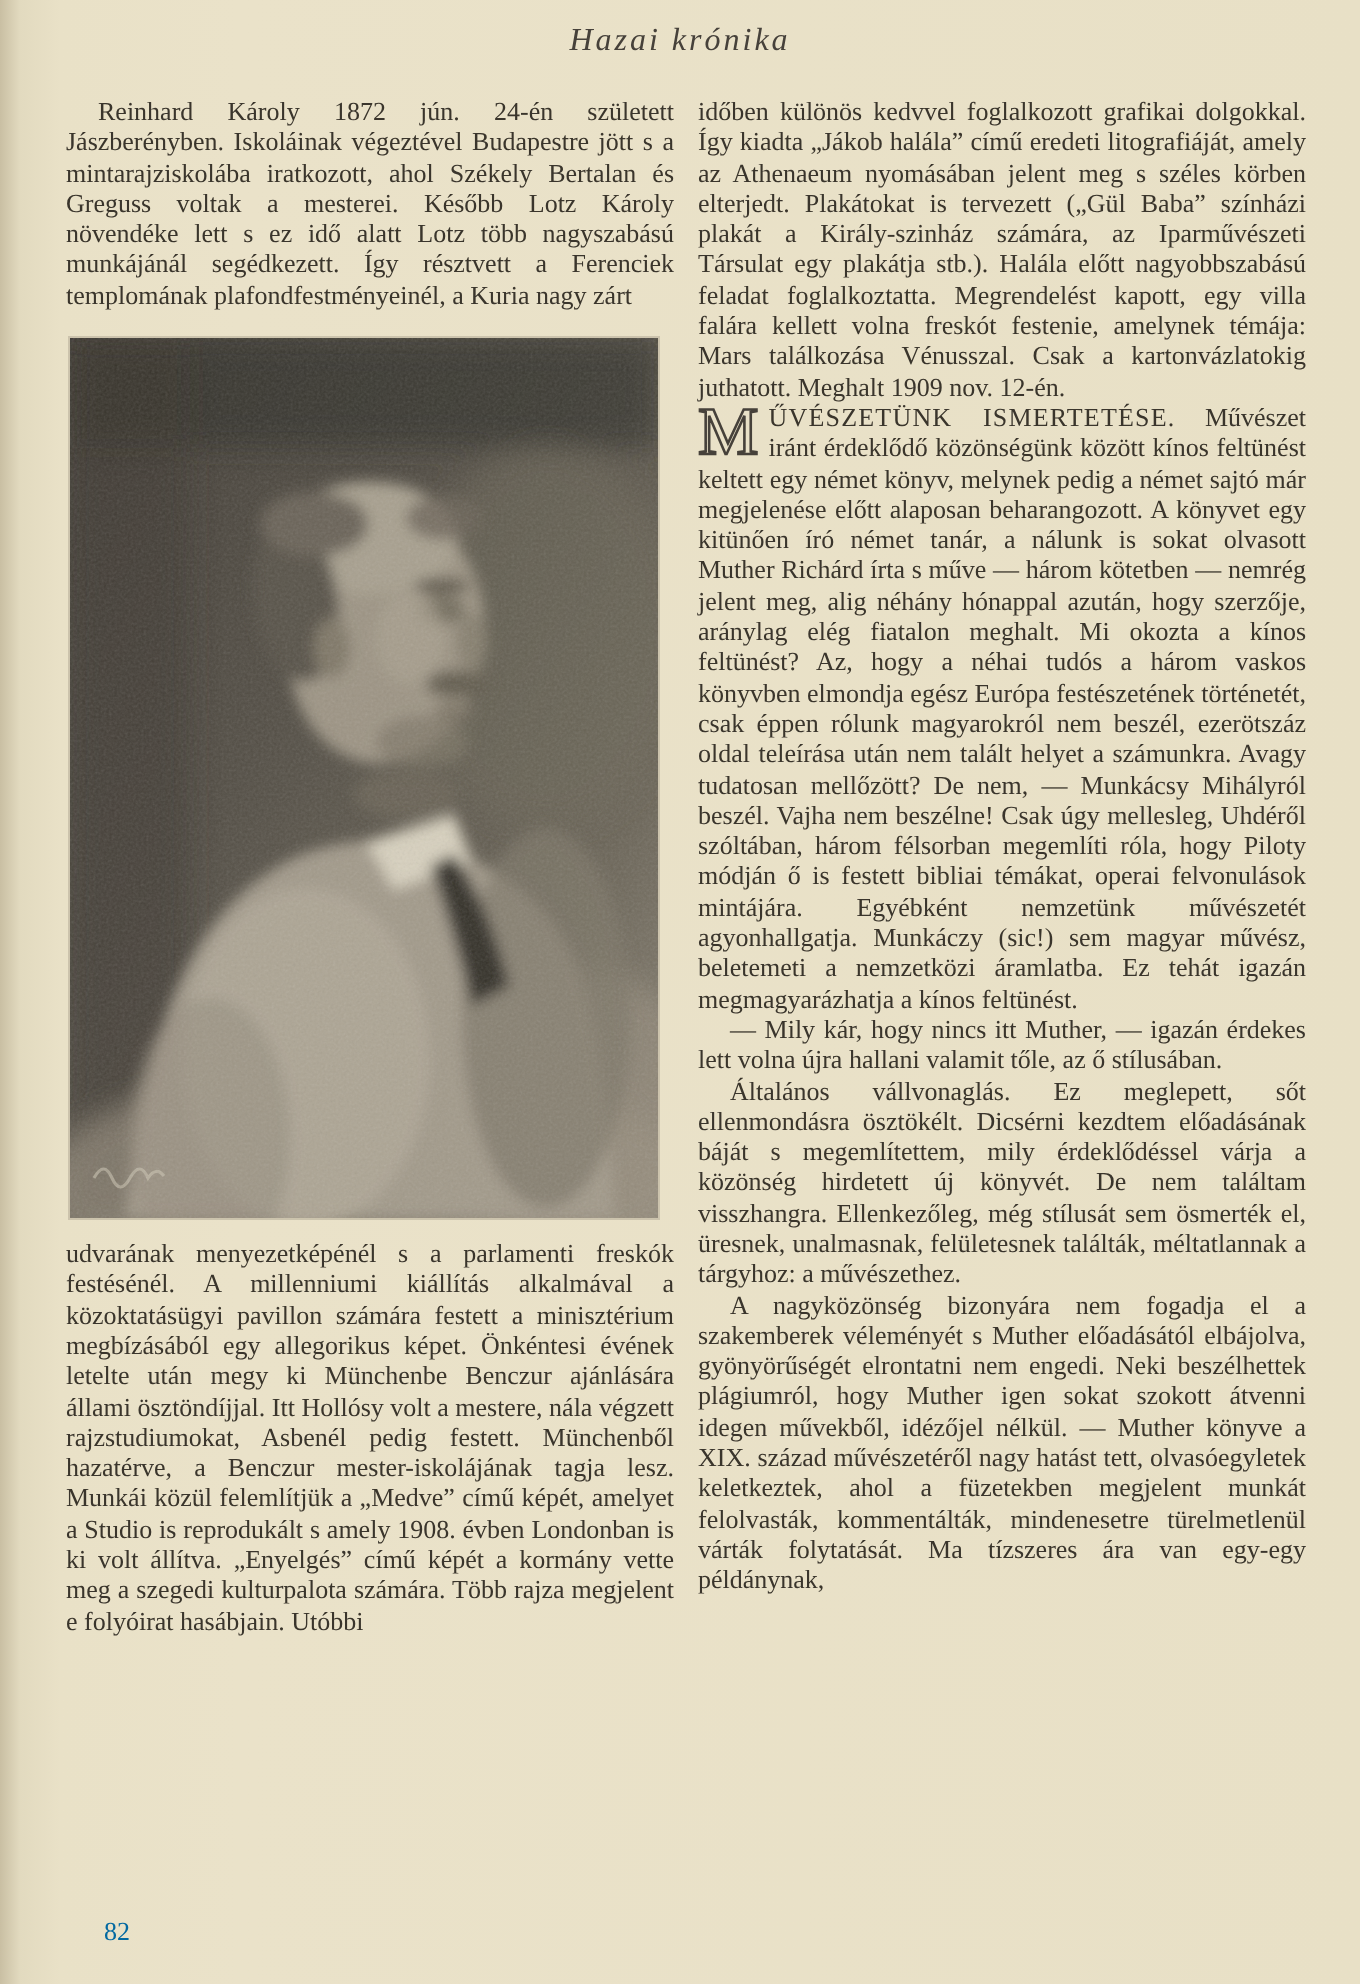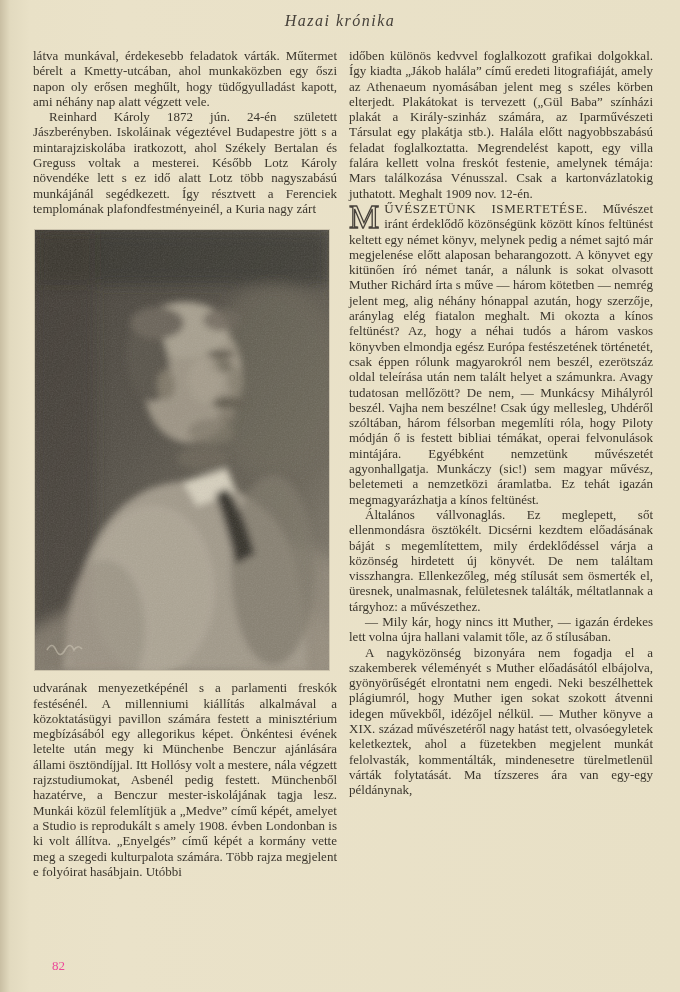--- a/index.html
+++ b/index.html
@@ -52,35 +52,34 @@
     color: transparent;
     -webkit-text-stroke: 1.3px #46413a;
     font-weight: normal;
   }
   .run-in-heading { letter-spacing: 0.6px; }
   .page-number {
     position: absolute;
     left: 52px;
     top: 958px;
     font-size: 13px;
-    color: #ec4899;
+    color: #0369a1;
   }
   .sig { opacity: 0.55; }
 </style>
 </head>
 <body>
 
 <div class="page">
 
   <div class="header">Hazai krónika</div>
 
   <div class="columns">
 
     <div class="col">
-      <p class="cont">látva munkával, érdekesebb feladatok várták. Műtermet bérelt a Kmetty-utcában, ahol munkaközben egy őszi napon oly erősen meghűlt, hogy tüdőgyulladást kapott, ami néhány nap alatt végzett vele.</p>
       <p class="indent">Reinhard Károly 1872 jún. 24-én született Jászberényben. Iskoláinak végeztével Budapestre jött s a mintarajziskolába iratkozott, ahol Székely Bertalan és Greguss voltak a mesterei. Később Lotz Károly növendéke lett s ez idő alatt Lotz több nagyszabású munkájánál segédkezett. Így résztvett a Ferenciek templomának plafondfestményeinél, a Kuria nagy zárt</p>
 
       <div class="portrait-wrap">
         <svg width="294" height="440" viewBox="0 0 294 440" xmlns="http://www.w3.org/2000/svg">
           <defs>
             <linearGradient id="bg" x1="0" y1="0" x2="1" y2="1">
               <stop offset="0" stop-color="#433e37"></stop>
               <stop offset="0.4" stop-color="#544f46"></stop>
               <stop offset="0.75" stop-color="#6c6659"></stop>
               <stop offset="1" stop-color="#8b8476"></stop>
@@ -145,22 +144,22 @@
       <p class="cont">udvarának menyezetképénél s a parlamenti freskók festésénél. A millenniumi kiállítás alkalmával a közoktatásügyi pavillon számára festett a minisztérium megbízásából egy allegorikus képet. Önkéntesi évének letelte után megy ki Münchenbe Benczur ajánlására állami ösztöndíjjal. Itt Hollósy volt a mestere, nála végzett rajzstudiumokat, Asbenél pedig festett. Münchenből hazatérve, a Benczur mester-iskolájának tagja lesz. Munkái közül felemlítjük a „Medve” című képét, amelyet a Studio is reprodukált s amely 1908. évben Londonban is ki volt állítva. „Enyelgés” című képét a kormány vette meg a szegedi kulturpalota számára. Több rajza megjelent e folyóirat hasábjain. Utóbbi</p>
     </div>
 
     <div class="col">
       <p class="cont">időben különös kedvvel foglalkozott grafikai dolgokkal. Így kiadta „Jákob halála” című eredeti litografiáját, amely az Athenaeum nyomásában jelent meg s széles körben elterjedt. Plakátokat is tervezett („Gül Baba” színházi plakát a Király-szinház számára, az Iparművészeti Társulat egy plakátja stb.). Halála előtt nagyobbszabású feladat foglalkoztatta. Megrendelést kapott, egy villa falára kellett volna freskót festenie, amelynek témája: Mars találkozása Vénusszal. Csak a kartonvázlatokig juthatott. Meghalt 1909 nov. 12-én.</p>
 
       <p class="cont">
         <span class="dropcap">M</span><span class="run-in-heading">ŰVÉSZETÜNK ISMERTETÉSE.</span><span> Művészet iránt érdeklődő közönségünk között kínos feltünést keltett egy német könyv, melynek pedig a német sajtó már megjelenése előtt alaposan beharangozott. A könyvet egy kitünően író német tanár, a nálunk is sokat olvasott Muther Richárd írta s műve — három kötetben — nemrég jelent meg, alig néhány hónappal azután, hogy szerzője, aránylag elég fiatalon meghalt. Mi okozta a kínos feltünést? Az, hogy a néhai tudós a három vaskos könyvben elmondja egész Európa festészetének történetét, csak éppen rólunk magyarokról nem beszél, ezerötszáz oldal teleírása után nem talált helyet a számunkra. Avagy tudatosan mellőzött? De nem, — Munkácsy Mihályról beszél. Vajha nem beszélne! Csak úgy mellesleg, Uhdéről szóltában, három félsorban megemlíti róla, hogy Piloty módján ő is festett bibliai témákat, operai felvonulások mintájára. Egyébként nemzetünk művészetét agyonhallgatja. Munkáczy (sic!) sem magyar művész, beletemeti a nemzetközi áramlatba. Ez tehát igazán megmagyarázhatja a kínos feltünést.</span>
       </p>
 
+      <p class="indent">— Mily kár, hogy nincs itt Muther, — igazán érdekes lett volna újra hallani valamit tőle, az ő stílusában.</p>
       <p class="indent">Általános vállvonaglás. Ez meglepett, sőt ellenmondásra ösztökélt. Dicsérni kezdtem előadásának báját s megemlítettem, mily érdeklődéssel várja a közönség hirdetett új könyvét. De nem találtam visszhangra. Ellenkezőleg, még stílusát sem ösmerték el, üresnek, unalmasnak, felületesnek találták, méltatlannak a tárgyhoz: a művészethez.</p>
-      <p class="indent">— Mily kár, hogy nincs itt Muther, — igazán érdekes lett volna újra hallani valamit tőle, az ő stílusában.</p>
       <p class="indent">A nagyközönség bizonyára nem fogadja el a szakemberek véleményét s Muther előadásától elbájolva, gyönyörűségét elrontatni nem engedi. Neki beszélhettek plágiumról, hogy Muther igen sokat szokott átvenni idegen művekből, idézőjel nélkül. — Muther könyve a XIX. század művészetéről nagy hatást tett, olvasóegyletek keletkeztek, ahol a füzetekben megjelent munkát felolvasták, kommentálták, mindenesetre türelmetlenül várták folytatását. Ma tízszeres ára van egy-egy példánynak,</p>
     </div>
 
   </div>
 
   <div class="page-number">82</div>
 
 </div>
 
 </body></html>

